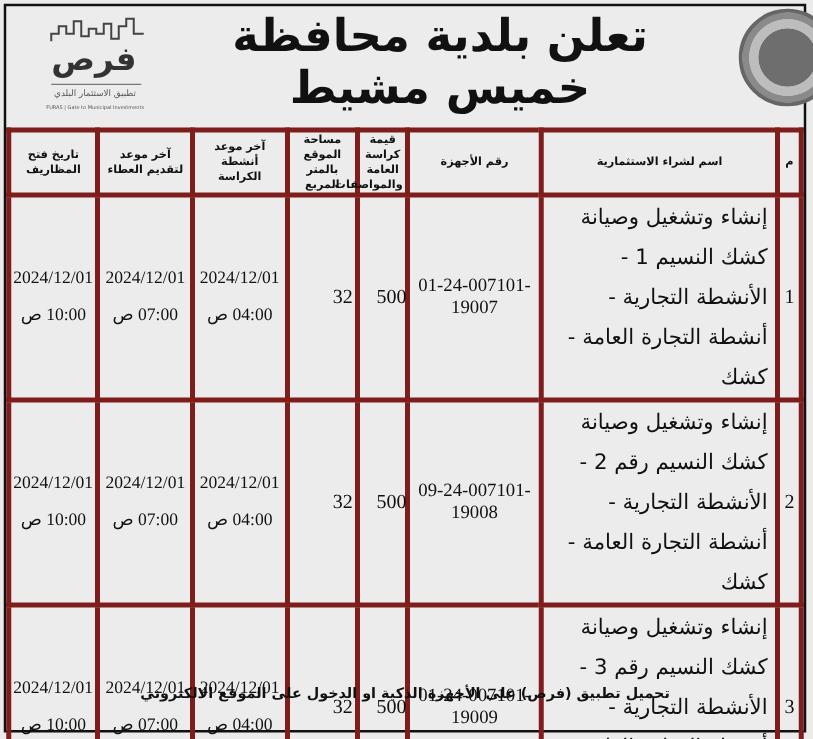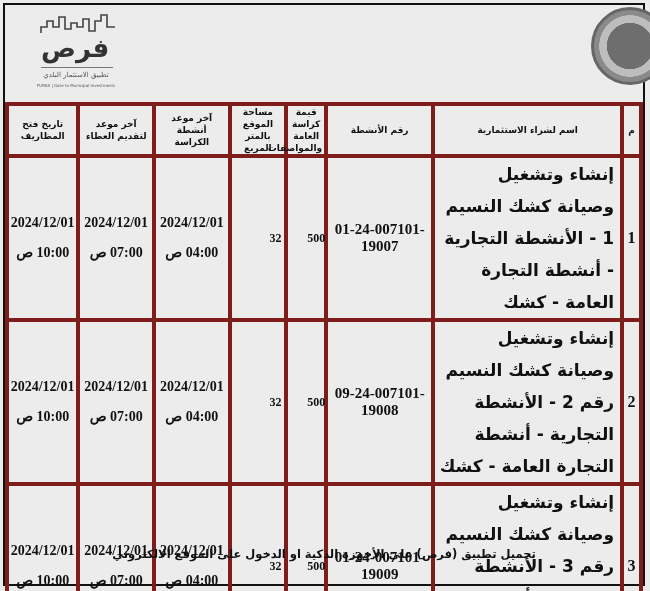--- a/index.html
+++ b/index.html
@@ -33,23 +33,23 @@
   .subtitle {
     position: absolute; left: 90px; right: 88px; top: 58px; text-align: center;
     font-size: 17px; font-weight: bold; direction: rtl;
   }
   table {
     position: absolute; left: 0; top: 97px; width: 638px;
     border-collapse: collapse; direction: rtl; table-layout: fixed;
   }
   th, td { border: 4px solid #7f1d1d; text-align: center; vertical-align: middle; padding: 0 2px; }
   th { font-size: 9px; font-weight: bold; height: 46px; line-height: 12px; }
-  td { font-family: "Liberation Serif", serif; font-weight: bold; font-size: 15px; height: 130px; }
+  td { font-family: "Liberation Serif", serif; font-weight: normal; font-size: 15px; height: 130px; }
   td.name { font-family: "DejaVu Sans", sans-serif; font-size: 17px; line-height: 32px; text-align: right; padding-right: 6px; }
-  td.num { font-size: 12px; padding-left: 37px; }
+  td.num { font-size: 16px; padding-left: 37px; }
   td.date { font-size: 14px; line-height: 30px; }
   td.idx { font-size: 16px; }
   .footer {
     position: absolute; left: 0; top: 536px; width: 638px; text-align: center; direction: rtl; font-weight: bold;
   }
   .footer .l1 { font-size: 11.5px; margin-top: 6px; }
   .footer .l2 { font-size: 11.5px; margin-top: 6px; }
 </style>
 </head>
 <body>
@@ -58,39 +58,40 @@
   <div class="header">
     <div class="logo-furas">
       <svg width="78" height="22" viewBox="0 0 78 22" style="position:absolute;left:2px;top:2px">
         <polyline points="2,20 2,14 8,14 8,8 14,8 14,14 20,14 20,4 26,4 26,16 32,16 32,10 38,10 38,14 44,14 44,6 50,6 50,18 56,18 56,8 62,8 62,2 68,2 68,14 76,14" fill="none" stroke="#444" stroke-width="1.6"></polyline>
       </svg>
       <div class="brand">فرص</div>
       <div style="position:absolute;left:4px;top:56px;width:72px;height:1px;background:#777"></div>
       <div class="sub1">تطبيق الاستثمار البلدي</div>
       <div class="sub2">FURAS | Gate to Municipal Investments</div>
     </div>
+    <div class="title">تعلن بلدية محافظة خميس مشيط</div>
     <div class="emblem"></div>
   </div>
 
   <table>
     <colgroup>
       <col style="width:18px">
         <col style="width:180px">
         <col style="width:102px">
         <col style="width:38px">
       <col style="width:54px">
         <col style="width:72px">
         <col style="width:72px">
         <col style="width:68px">
     </colgroup>
     <thead>
       <tr>
         <th>م</th>
         <th>اسم لشراء الاستثمارية</th>
-        <th>رقم الأنشطة</th>
+        <th>رقم الأجهزة</th>
         <th>قيمة كراسة العامة والمواصفات</th>
         <th>مساحة الموقع بالمتر المربع</th>
         <th>آخر موعد أنشطة الكراسة</th>
         <th>آخر موعد لتقديم العطاء</th>
         <th>تاريخ فتح المظاريف</th>
       </tr>
     </thead>
     <tbody>
       <tr>
         <td class="idx">1</td>

